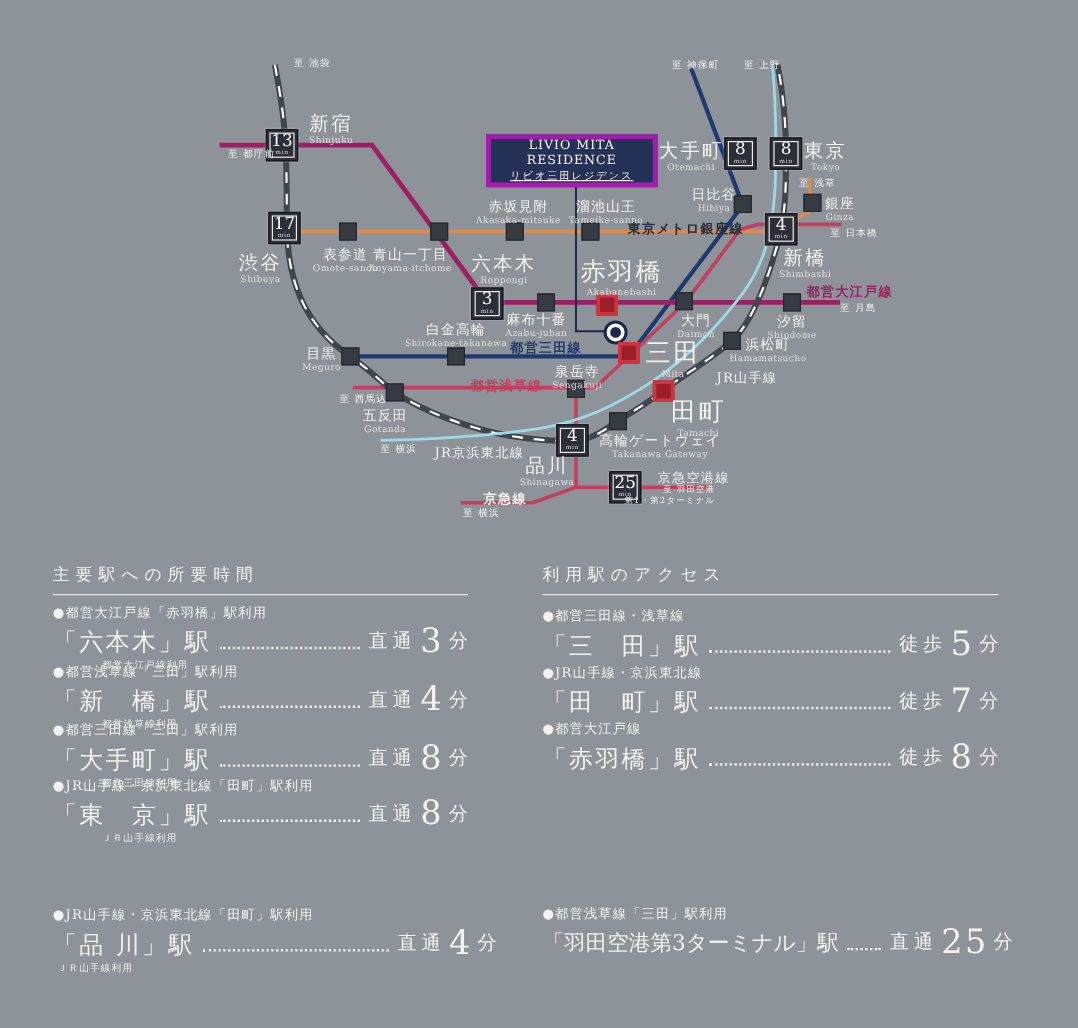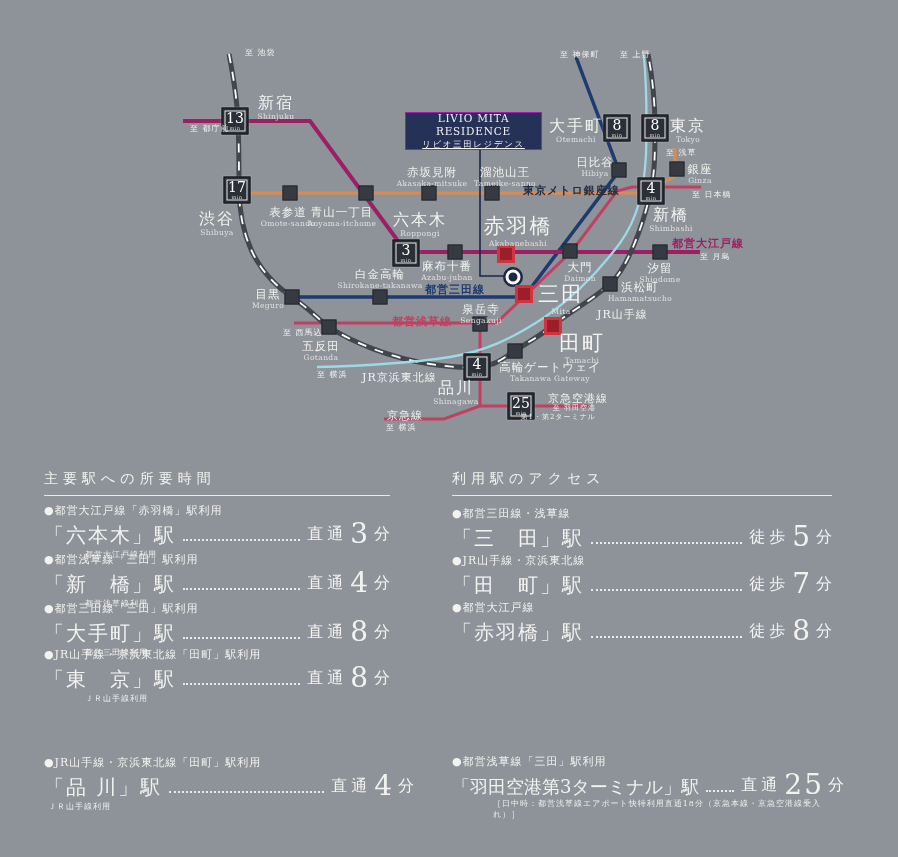--- a/index.html
+++ b/index.html
@@ -23,21 +23,21 @@
       transform:translate(-50%,-50%);}
   .badge{position:absolute;width:25px;height:25px;background:#2b2f37;border:1px solid #15171b;
       transform:translate(-50%,-50%);box-shadow:0 0 0 1px rgba(255,255,255,.15);}
   .badge .bf{position:absolute;left:2px;top:2px;right:2px;bottom:2px;border:1px solid #e9e9e6;
       display:flex;flex-direction:column;align-items:center;justify-content:center;}
   .badge .bn{font-size:14px;line-height:1;color:#fff;}
   .badge .bu{font-size:5px;line-height:1.4;color:#dcdcda;letter-spacing:.5px;}
   .dir{position:absolute;font-size:8px;color:#f2f3ef;letter-spacing:1px;white-space:nowrap;line-height:1.35;}
   .lline{position:absolute;font-size:11px;letter-spacing:1px;white-space:nowrap;font-weight:bold;}
   .prop-box{position:absolute;left:405px;top:112px;width:135px;height:36px;background:#263157;
-      border:1px solid #a21caf;display:flex;flex-direction:column;align-items:center;justify-content:center;
+      border:4px solid #a21caf;display:flex;flex-direction:column;align-items:center;justify-content:center;
       color:#f4f4f1;text-align:center;line-height:1.3;}
   .prop-box .pen{font-size:10.5px;letter-spacing:.8px;}
   .prop-box .pja{font-size:8.5px;letter-spacing:1.6px;text-decoration:underline;}
   .prop-circle{position:absolute;left:513px;top:277px;width:9px;height:9px;border-radius:50%;
       background:#1d2747;border:3px solid #fff;box-shadow:0 0 0 2.5px #1d2747;transform:translate(-50%,-50%);}
   
   .col{position:absolute;color:#f2f3ef;}
   #col-left{left:44px;top:470px;width:346px;height:380px;}
   #col-right{left:452px;top:470px;width:380px;height:380px;}
   .sec-head{font-size:14px;letter-spacing:5px;color:#f2f3ef;}
@@ -256,21 +256,21 @@
         <span class="jp">品川</span>
         <span class="en">Shinagawa</span>
       </div>
 
     <div class="lline" style="left:523px;top:183px;color:#242c3e">東京メトロ銀座線</div>
     <div class="lline" style="left:672px;top:236px;color:#9a2063">都営大江戸線</div>
     <div class="lline" style="left:425px;top:282px;color:#1e3a6f">都営三田線</div>
     <div class="lline" style="left:392px;top:314px;color:#c2405f">都営浅草線</div>
     <div class="lline" style="left:597px;top:307px;color:#f2f3ef;font-weight:normal">JR山手線</div>
     <div class="lline" style="left:362px;top:370px;color:#f2f3ef;font-weight:normal">JR京浜東北線</div>
-    <div class="lline" style="left:387px;top:408px;color:#f2f3ef;font-weight:normal">京急線</div>
+    <div class="lline" style="left:403px;top:408px;color:#f2f3ef;font-weight:bold">京急線</div>
     <div class="lline" style="left:548px;top:391px;color:#f2f3ef;font-weight:normal">京急空港線</div>
 
     <div class="dir" style="left:245px;top:48px">至 池袋</div>
     <div class="dir" style="left:190px;top:124px">至 都庁前</div>
     <div class="dir" style="left:560px;top:50px">至 神保町</div>
     <div class="dir" style="left:620px;top:50px">至 上野</div>
     <div class="dir" style="left:666px;top:148px">至 浅草</div>
     <div class="dir" style="left:692px;top:190px">至 日本橋</div>
     <div class="dir" style="left:700px;top:252px">至 月島</div>
     <div class="dir" style="left:283px;top:328px">至 西馬込</div>
@@ -386,17 +386,16 @@
 
     <div class="titem" style="top:284px;width:392px">
       <div class="t-pre">●都営浅草線「三田」駅利用</div>
       <div class="t-main">
         <span class="t-st small">「羽田空港第3ターミナル」駅</span>
           <span class="leader"></span>
           <span class="t-meth">直通</span>
           <span class="t-num">25</span>
           <span class="t-unit">分</span>
       </div>
-      <div class="t-note" style="margin-top:1px">［日中時：都営浅草線エアポート快特利用直通18分（京急本線・京急空港線乗入れ）］</div>
     </div>
   </div>
 
 </div>
 
 </body></html>

